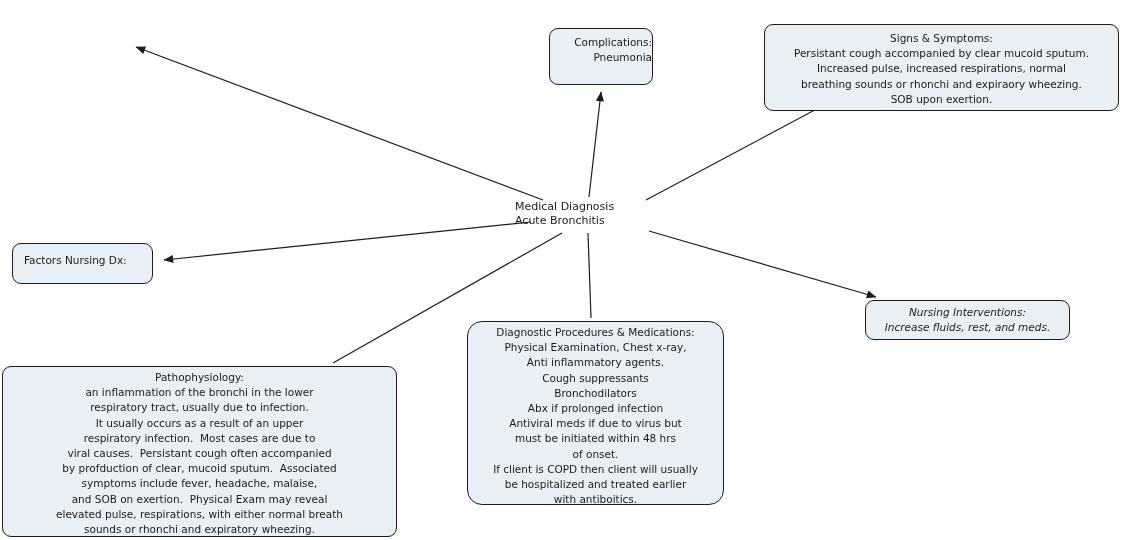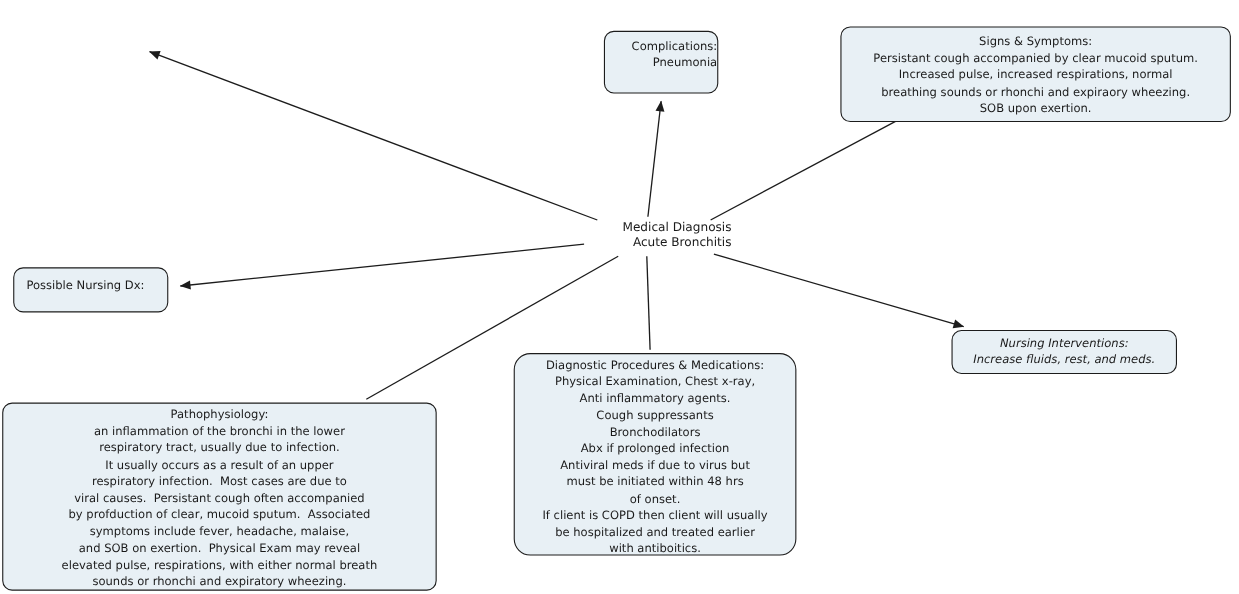--- a/index.html
+++ b/index.html
@@ -31,21 +31,21 @@
     line-height:15.2px;
     white-space:pre;
   }
   .node.align-topleft{padding:5px 0 0 11px;text-align:left;}
   .node.align-centered{padding-top:4px;text-align:center;}
   .center-node{
     position:absolute;
     left:515px;top:200px;width:150px;height:32px;
     color:var(--text);
     font-size:11px;line-height:14px;
-    text-align:right;white-space:pre;
+    text-align:left;white-space:pre;
     background:transparent;border:none;
   }
   
   #node-risk{left:33px;top:4px;width:95px;height:39px;}
   #node-complications{left:549px;top:28px;width:104px;height:57px;padding-top:6px;text-align:right;}
   #node-signs{left:764px;top:3px;width:355px;height:87px;padding-top:6px;margin-top:21px;}
   #node-dx{left:12px;top:243px;width:141px;height:41px;padding-top:9px;}
   #node-patho{left:2px;top:366px;width:395px;height:171px;padding-top:3px;}
   #node-diag{left:467px;top:321px;width:257px;height:184px;padding-top:3px;border-radius:15px;}
   #node-interventions{left:865px;top:300px;width:205px;height:40px;font-style:italic;}
@@ -76,21 +76,21 @@
 
   <div id="node-complications" class="node align-centered">Complications:
 Pneumonia</div>
 
   <div id="node-signs" class="node align-centered">Signs &amp; Symptoms:
 Persistant cough accompanied by clear mucoid sputum.
 Increased pulse, increased respirations, normal
 breathing sounds or rhonchi and expiraory wheezing.
 SOB upon exertion.</div>
 
-  <div id="node-dx" class="node align-topleft">Possible Nursing Dx:</div>
+  <div id="node-dx" class="node align-topleft">Factors Nursing Dx:</div>
 
   <div id="node-patho" class="node align-centered">Pathophysiology:
 an inflammation of the bronchi in the lower
 respiratory tract, usually due to infection.
 It usually occurs as a result of an upper
 respiratory infection.  Most cases are due to
 viral causes.  Persistant cough often accompanied
 by profduction of clear, mucoid sputum.  Associated
 symptoms include fever, headache, malaise,
 and SOB on exertion.  Physical Exam may reveal

